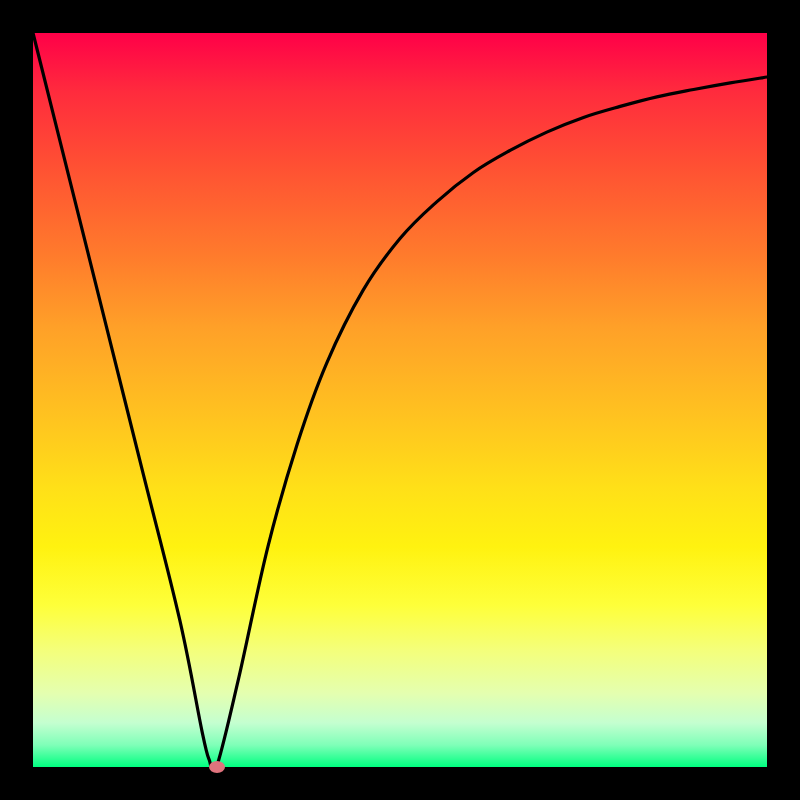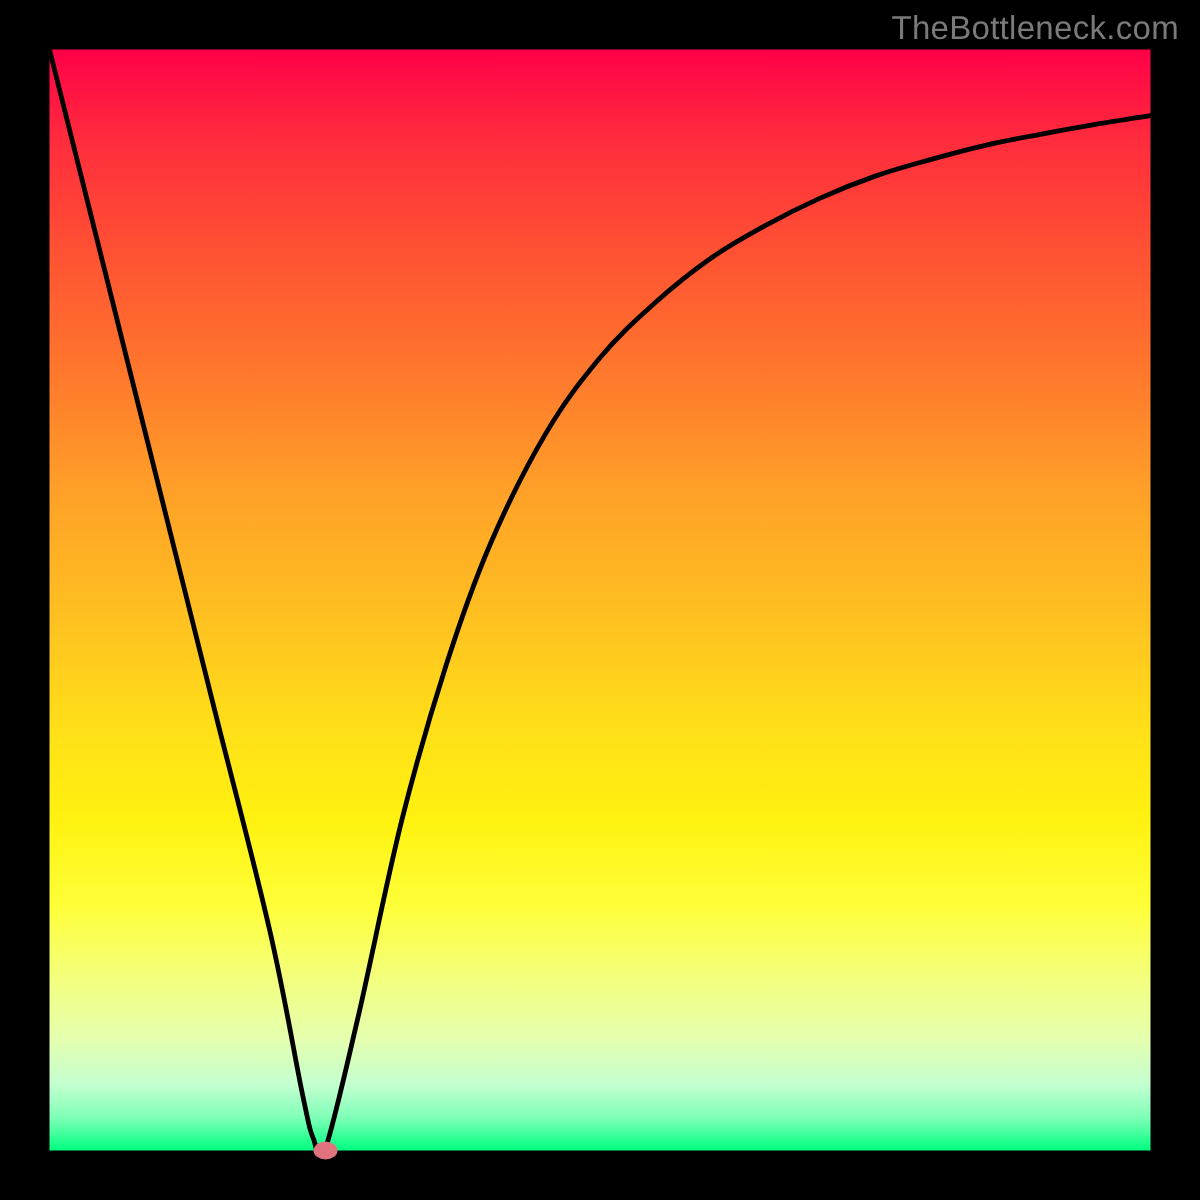--- a/index.html
+++ b/index.html
@@ -65,21 +65,20 @@
     height: 12px;
     border-radius: 50%;
     background: #e0737d;
     transform: translate(-50%, -50%);
   }
 </style>
 </head>
 <body>
 
 <div class="stage">
-  <div class="watermark">TheBottleneck.com</div>
 
   <div class="plot-area">
 
     <svg class="curve" viewBox="0 0 734 734" preserveAspectRatio="none">
       <path d="M 0.00 0.00 C 6.61 26.42, 23.49 93.95, 36.70 146.80 C 49.91 199.65, 60.19 240.75, 73.40 293.60 C 86.61 346.45, 96.89 387.55, 110.10 440.40 C 123.31 493.25, 136.23 540.96, 146.80 587.20 C 157.37 633.44, 163.54 672.20, 168.82 697.30 C 174.10 722.40, 173.52 720.05, 176.16 726.66 C 178.80 733.27, 178.22 748.53, 183.50 734.00 C 188.78 719.47, 196.27 685.56, 205.52 645.92 C 214.77 606.28, 224.31 556.08, 234.88 513.80 C 245.45 471.52, 253.67 444.07, 264.24 411.04 C 274.81 378.01, 281.71 358.05, 293.60 330.30 C 305.49 302.55, 317.09 279.36, 330.30 256.90 C 343.51 234.44, 353.79 221.37, 367.00 205.52 C 380.21 189.67, 390.49 180.71, 403.70 168.82 C 416.91 156.93, 427.19 148.71, 440.40 139.46 C 453.61 130.21, 463.89 124.71, 477.10 117.44 C 490.31 110.17, 500.59 105.04, 513.80 99.09 C 527.01 93.14, 537.29 89.03, 550.50 84.41 C 563.71 79.79, 573.99 77.10, 587.20 73.40 C 600.41 69.70, 610.69 66.90, 623.90 63.86 C 637.11 60.82, 647.39 59.03, 660.60 56.52 C 673.81 54.01, 684.09 52.16, 697.30 49.91 C 710.51 47.67, 727.39 45.10, 734.00 44.04" fill="none" stroke="#000000" stroke-width="3.2" stroke-linecap="round" stroke-linejoin="round"></path>
     </svg>
 
     <div class="marker" style="left: 183.5px; top: 734px; background: rgb(224, 115, 125);"></div>
   </div>
 </div>

